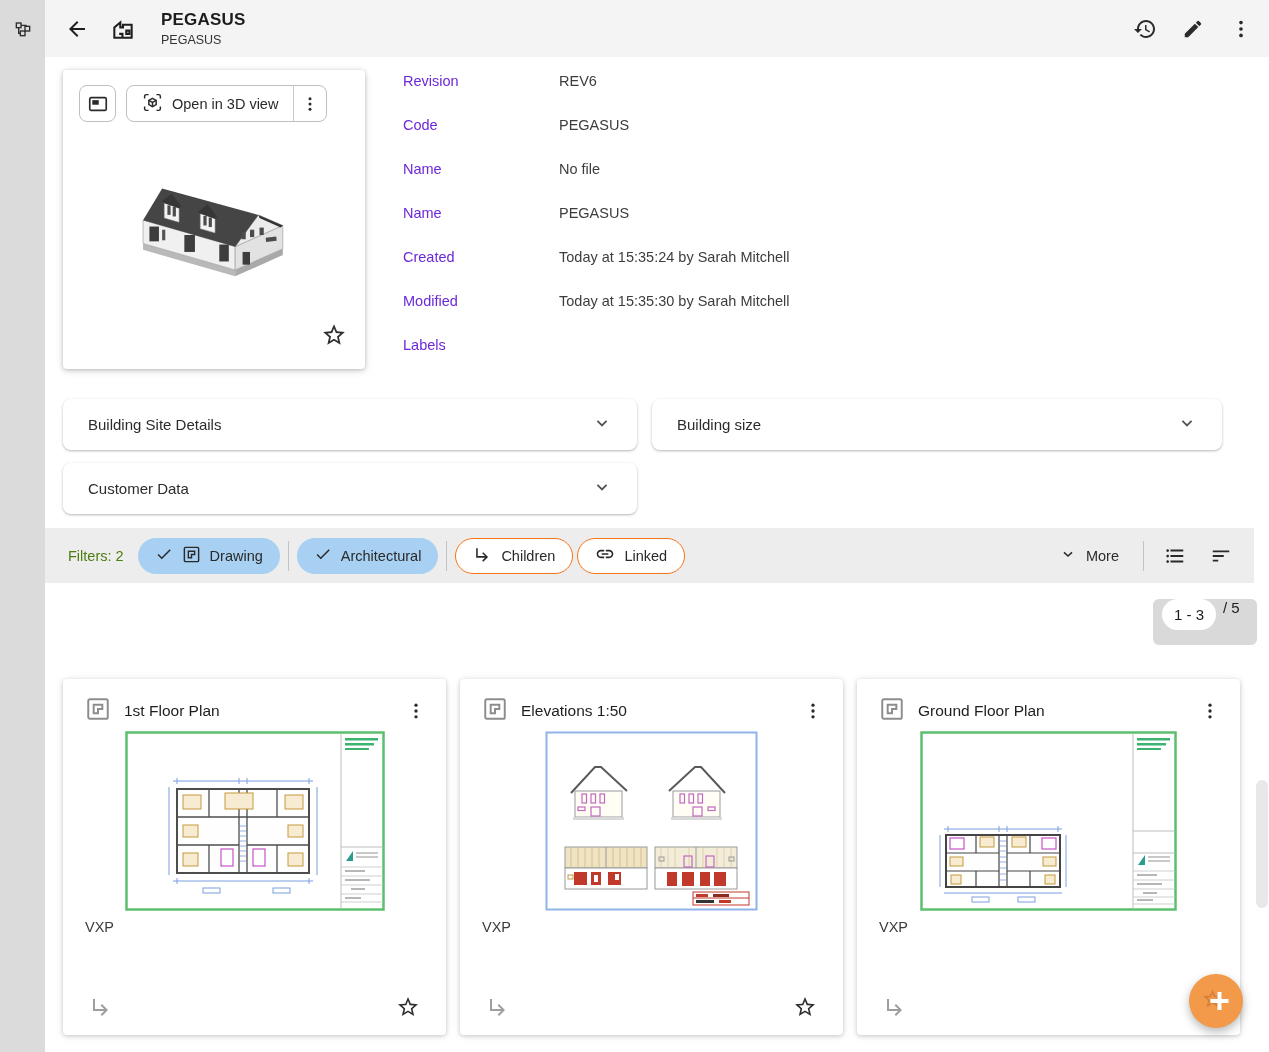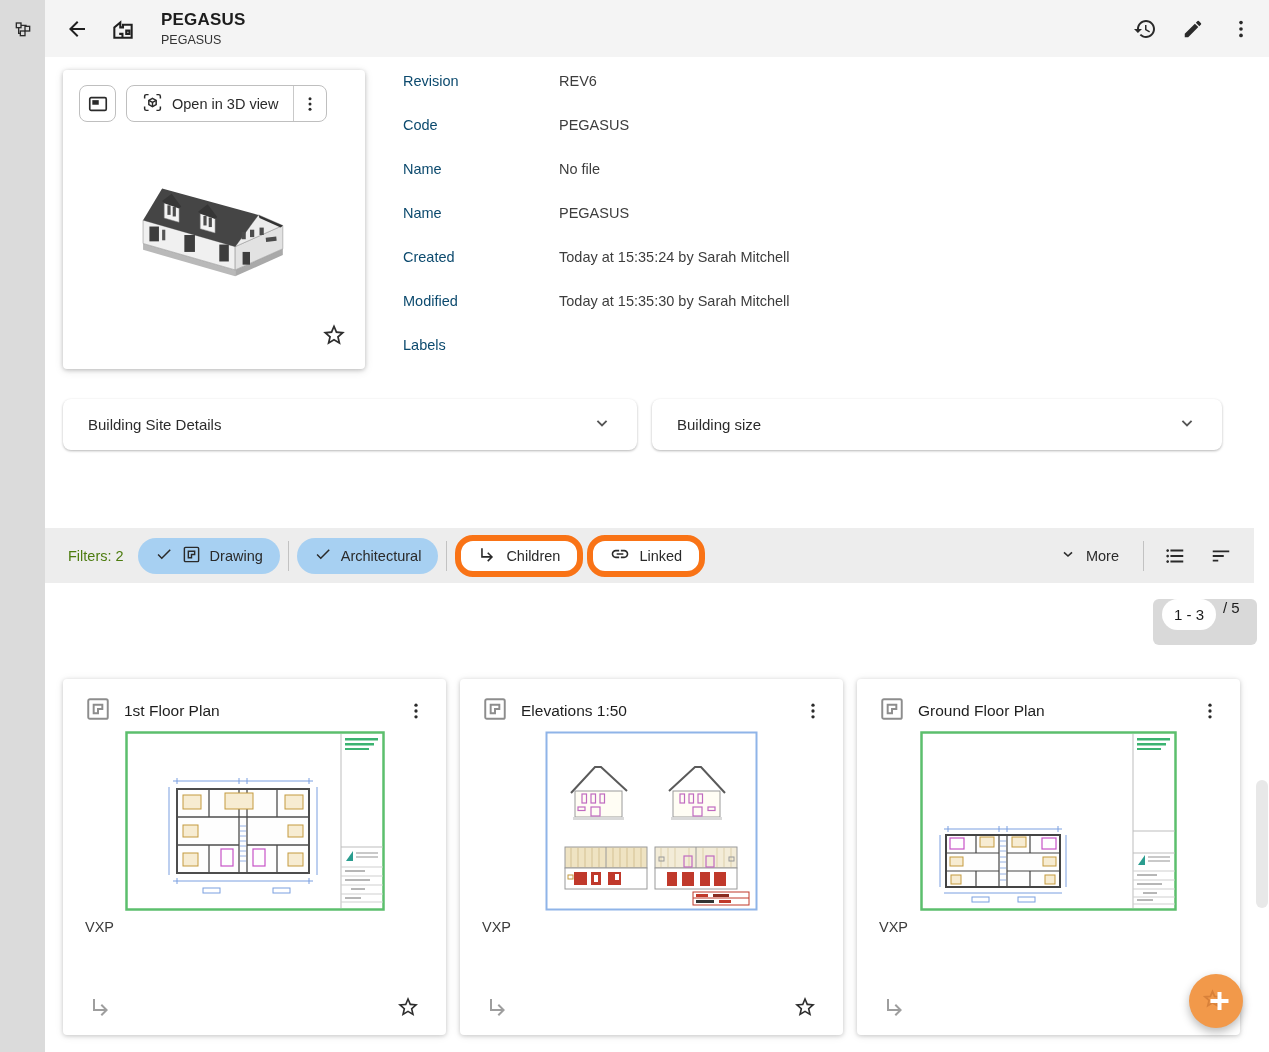--- a/index.html
+++ b/index.html
@@ -26,37 +26,37 @@
   .pip-btn{width:37px;height:37px;border:1px solid #bfbfbf;border-radius:8px;background:#fff;display:flex;align-items:center;justify-content:center;cursor:pointer;}
   .open3d-group{display:flex;align-items:stretch;height:37px;border:1px solid #bfbfbf;border-radius:8px;background:#fff;overflow:hidden;justify-content:space-between;}
   .open3d-btn{display:flex;align-items:center;gap:9px;padding:0 15px;font-size:14.5px;color:#2a2a2a;background:none;border:none;cursor:pointer;}
   .open3d-kebab{width:33px;border:none;border-left:1px solid #c9c9c9;background:none;display:flex;align-items:center;justify-content:center;cursor:pointer;}
   .house-wrap{position:absolute;left:50%;top:53%;transform:translate(-50%,-50%);}
   .preview-star{position:absolute;right:18px;bottom:18px;background:none;border:none;padding:0;cursor:pointer;}
 
   
   .details{position:absolute;left:403px;top:59px;width:620px;}
   .detail-row{display:flex;align-items:center;height:44px;font-size:14.5px;}
-  .detail-label{width:156px;color:#0c4a6e;}
+  .detail-label{width:156px;color:#6d28d9;}
   .detail-value{color:#3d3d3d;}
 
   
   .panel{position:absolute;height:51px;background:#fff;border-radius:8px;display:flex;align-items:center;
     padding:0 25px;font-size:15px;color:#2c2c2c;cursor:pointer;
     box-shadow:0 1px 3px rgba(0,0,0,.2),0 1px 2px rgba(0,0,0,.1);text-align:center;}
   .panel .chev{margin-left:auto;}
   #panel-site{left:63px;top:399px;width:574px;}
   #panel-size{left:652px;top:399px;width:570px;}
   #panel-customer{left:63px;top:463px;width:574px;}
 
   
   .filterbar{position:absolute;left:45px;top:528px;width:1209px;height:55px;background:#ededed;display:flex;align-items:center;padding:0 20px 0 23px;}
   .filters-label{font-size:14.5px;color:#4d7c0f;margin-right:14px;}
   .chip{height:36px;border-radius:18px;display:flex;align-items:center;gap:9px;padding:15px 17px;font-size:14.5px;color:#2a2a2a;border:none;cursor:pointer;background:#a7d0f2;text-align:right;}
-  .chip.inactive{background:#fff;border:6px solid #f97316;}
+  .chip.inactive{background:#fff;border:1px solid #f97316;}
   .vdiv{width:1px;height:30px;background:#c2c2c2;margin:0 8px;}
   .filter-right{margin-left:auto;display:flex;align-items:center;}
   .more-btn{display:flex;align-items:center;gap:10px;font-size:14.5px;color:#2c2c2c;background:none;border:none;cursor:pointer;}
   .filter-right .vdiv{margin:0 18px;}
   .filter-right .icon-btn{width:26px;}
   .filter-right .gap{width:20px;}
 
   
   .pager{position:absolute;left:1113px;top:599px;width:104px;height:46px;background:#d9d9d9;border-radius:6px;display:flex;padding:0 9px;cursor:pointer;margin-left:40px;}
   .pager-pill{background:#fff;border-radius:16px;height:31px;display:flex;align-items:center;padding:0 12px;font-size:15px;color:#1c1c1c;}
@@ -251,20 +251,28 @@
     </span>
   </div>
   <div class="panel" id="panel-size">
     <span>Building size</span>
     <span class="chev">
       <svg width="20" height="20" viewBox="0 0 24 24">
           <path fill="none" stroke="#555" stroke-width="2.2" d="M6.5 9.5 12 15l5.5-5.5"></path>
         </svg>
     </span>
   </div>
+  <div class="panel" id="panel-customer">
+    <span>Customer Data</span>
+    <span class="chev">
+      <svg width="20" height="20" viewBox="0 0 24 24">
+          <path fill="none" stroke="#555" stroke-width="2.2" d="M6.5 9.5 12 15l5.5-5.5"></path>
+        </svg>
+    </span>
+  </div>
 
   <div class="filterbar">
     <span class="filters-label">Filters: 2</span>
     <button class="chip">
       <span>
         <svg width="18" height="18" viewBox="0 0 24 24">
             <path fill="#2a2a2a" d="M9 16.17 4.83 12l-1.42 1.41L9 19 21 7l-1.41-1.41z"></path>
           </svg>
       </span>
       <span>

